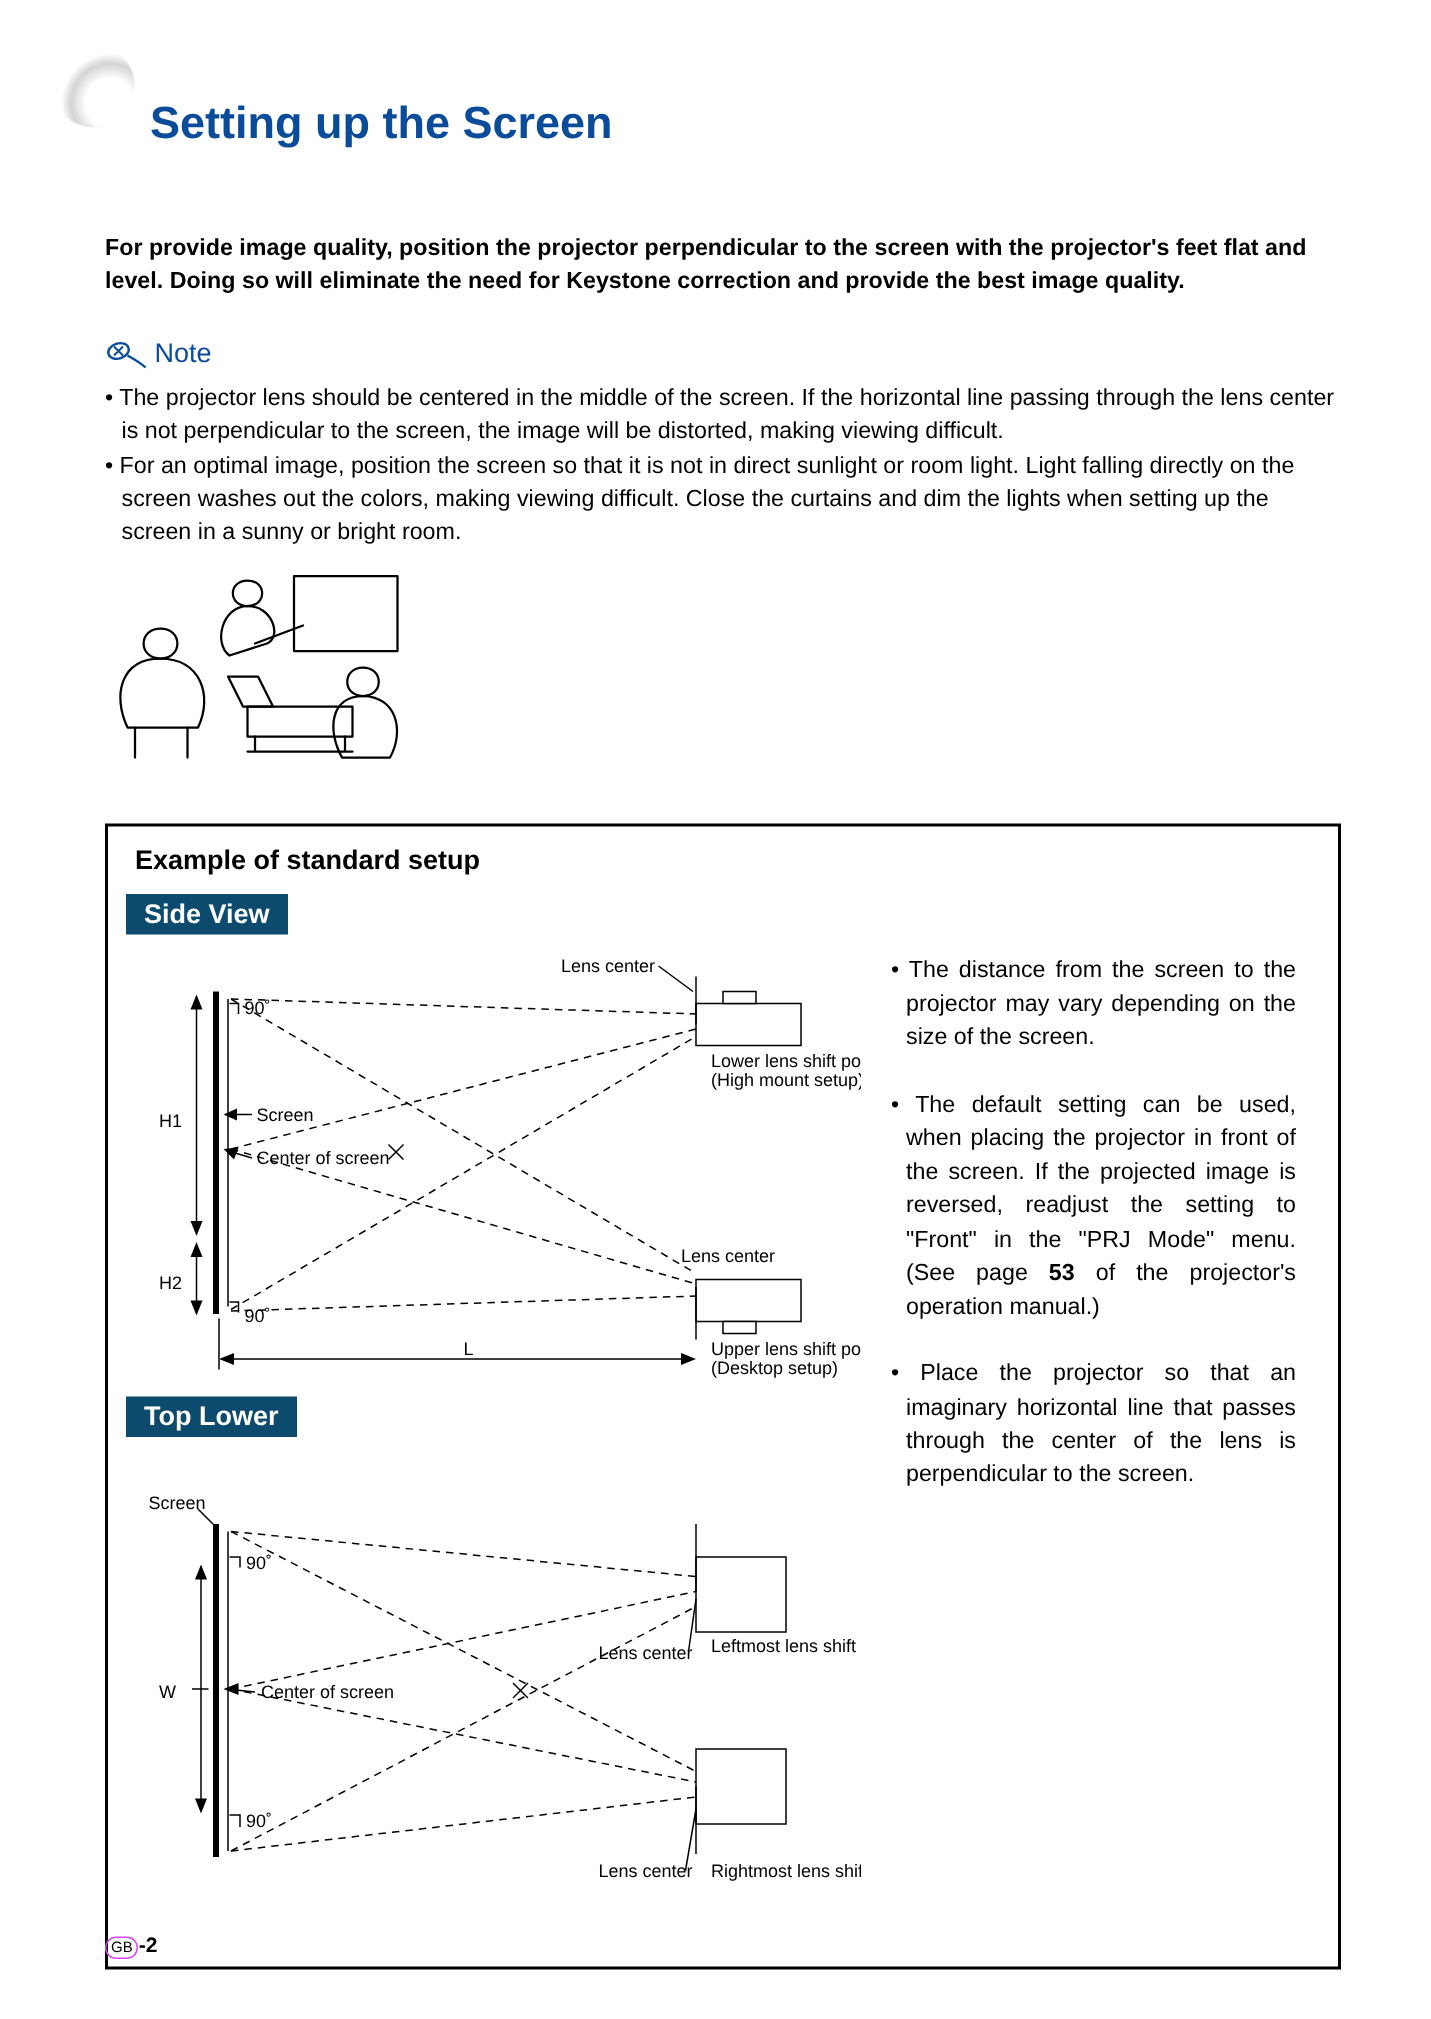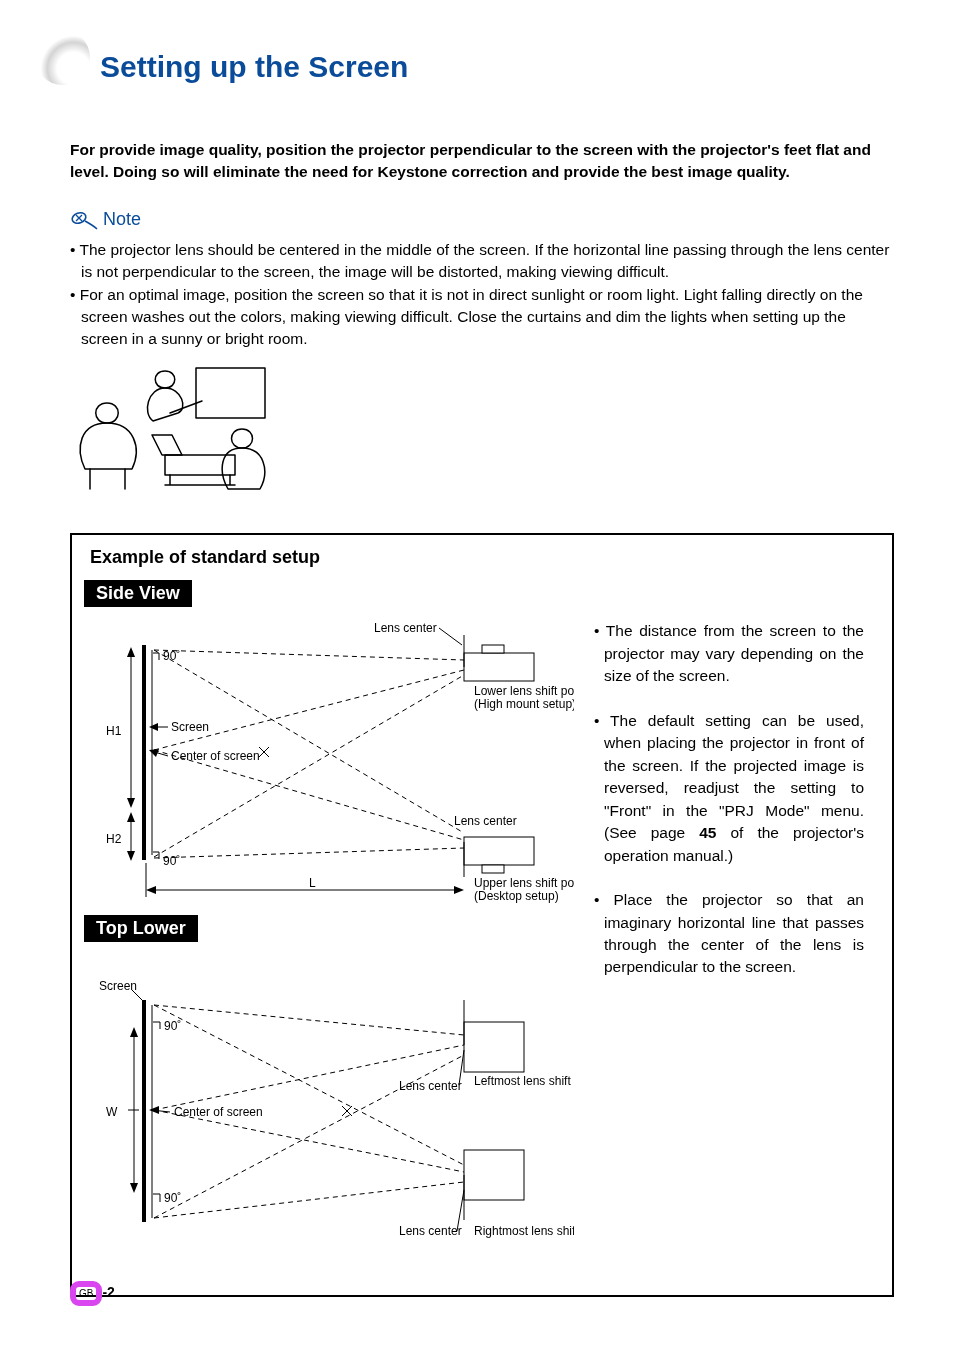--- a/index.html
+++ b/index.html
@@ -19,21 +19,21 @@
     width: 55px;
     height: 55px;
     background: radial-gradient(circle at 70% 70%, #ffffff 30%, #d4d4d4 48%, #ffffff 60%);
     border-radius: 50%;
   }
   .page-title {
     color: #0a4c9a;
     font-size: 30px;
     font-weight: bold;
     margin-left: 30px;
-    margin-top: 20px;
+    margin-top: 36px;
     margin-bottom: 55px;
   }
   .intro-bold {
     font-weight: bold;
     font-size: 15.5px;
     line-height: 1.45;
     margin-bottom: 25px;
   }
   .note-row {
     display: flex;
@@ -89,21 +89,21 @@
     margin-top: 30px;
     padding: 12px 10px 15px 12px;
   }
   .example-title {
     font-size: 18px;
     font-weight: bold;
     margin-bottom: 12px;
     margin-left: 6px;
   }
   .view-label {
-    background: #000000;
+    background: #0c4a6e;
     color: #fff;
     font-size: 18px;
     font-weight: bold;
     padding: 3px 12px;
     display: inline-block;
     margin-bottom: 8px;
   }
   .example-flex {
     display: flex;
   }
@@ -125,21 +125,21 @@
     text-align: justify;
   }
   .page-num {
     position: absolute;
     left: 70px;
     bottom: 40px;
     font-size: 14px;
   }
   .gb {
     display: inline-block;
-    border: 6px solid #d946ef;
+    border: 1px solid #d946ef;
     border-radius: 9px;
     font-size: 10px;
     padding: 0 3px;
     line-height: 1.3;
   }
   .bold62 { font-weight: bold; }
   svg { display: block; }
   .diagram-svg text { font-family: Arial, Helvetica, sans-serif; }
 </style>
 </head>
@@ -316,21 +316,21 @@
           <text x="315" y="285">Lens center</text>
           <line x1="373" y1="281" x2="380" y2="240" stroke="#000"></line>
           <text x="390" y="285">Rightmost lens shift position</text>
         </g>
       </svg>
     </div>
 
     <div class="notes-column">
       <ul>
         <li>• The distance from the screen to the projector may vary depending on the size of the screen.</li>
-        <li>• The default setting can be used, when placing the projector in front of the screen. If the projected image is reversed, readjust the setting to "Front" in the "PRJ Mode" menu. (See page <span class="bold62">45</span> of the projector's operation manual.)</li>
+        <li>• The default setting can be used, when placing the projector in front of the screen. If the projected image is reversed, readjust the setting to "Front" in the "PRJ Mode" menu. (See page <span class="bold62">53</span> of the projector's operation manual.)</li>
         <li>• Place the projector so that an imaginary horizontal line that passes through the center of the lens is perpendicular to the screen.</li>
       </ul>
     </div>
   </div>
 </div>
 
 <div class="page-num">
   <span class="gb">GB</span><b>-2</b>
 </div>
 

